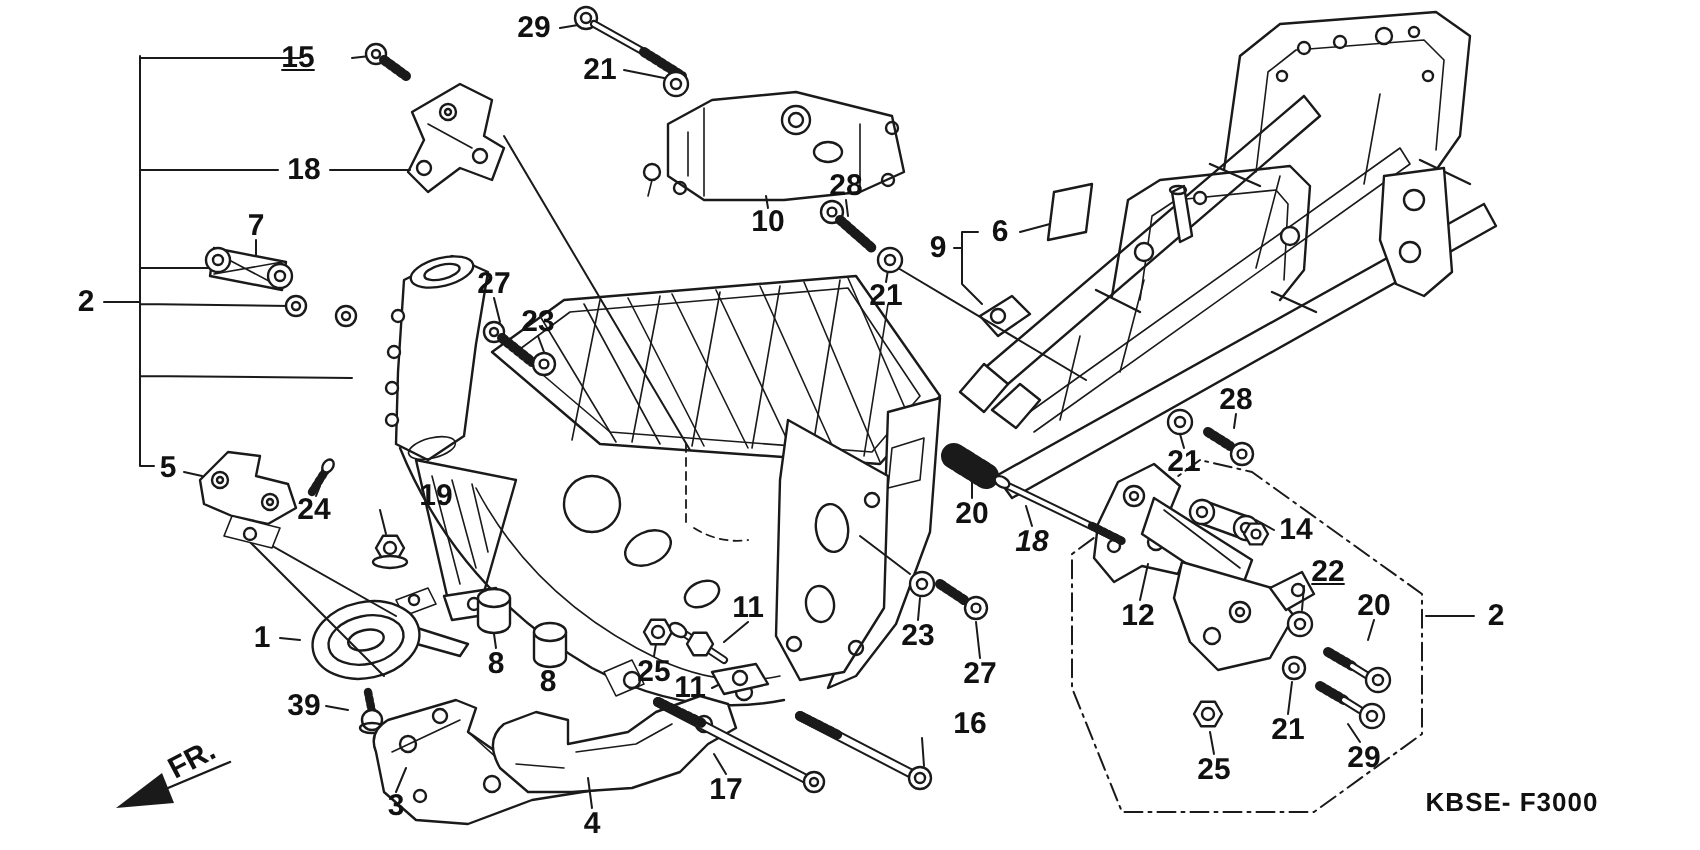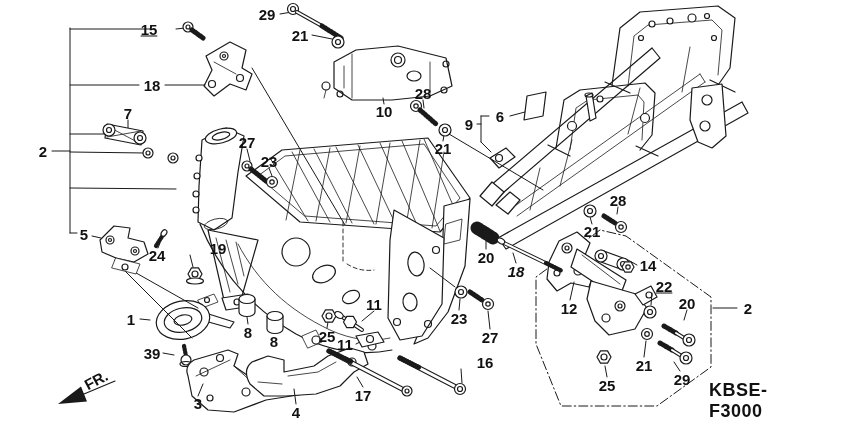--- a/index.html
+++ b/index.html
@@ -16,21 +16,21 @@
   svg .sh2w{stroke:#ffffff;stroke-width:2;}
   svg .thr{stroke-width:5;stroke-dasharray:1.6 1.6;}
   svg .thr4{stroke-width:4.2;stroke-dasharray:1.5 1.5;}
   svg .spr{stroke-width:13;stroke-dasharray:2.6 2;}
   svg .dashdot{stroke-width:1;stroke-dasharray:9 3 1.5 3;}
   svg .hid{stroke-width:0.9;stroke-dasharray:4 3;}
   svg .blk{fill:#1a1a1a;stroke:none;}
   .part-label{position:absolute;transform:translate(-50%,-50%);font-size:15px;font-weight:700;
               color:#111;white-space:nowrap;line-height:1;}
   .diagram-code{position:absolute;left:756px;top:401px;transform:translate(-50%,-50%);
-                font-size:18px;font-weight:700;letter-spacing:.5px;color:#111;}
+                font-size:13px;font-weight:700;letter-spacing:.5px;color:#111;}
   .fr-label{position:absolute;left:96px;top:380px;transform:translate(-50%,-50%) rotate(-28deg);
             font-size:15px;font-weight:700;color:#111;}
 </style>
 </head>
 <body>
 
 <div class="stage">
 
 <svg width="850" height="425" viewBox="0 0 850 425">
 

